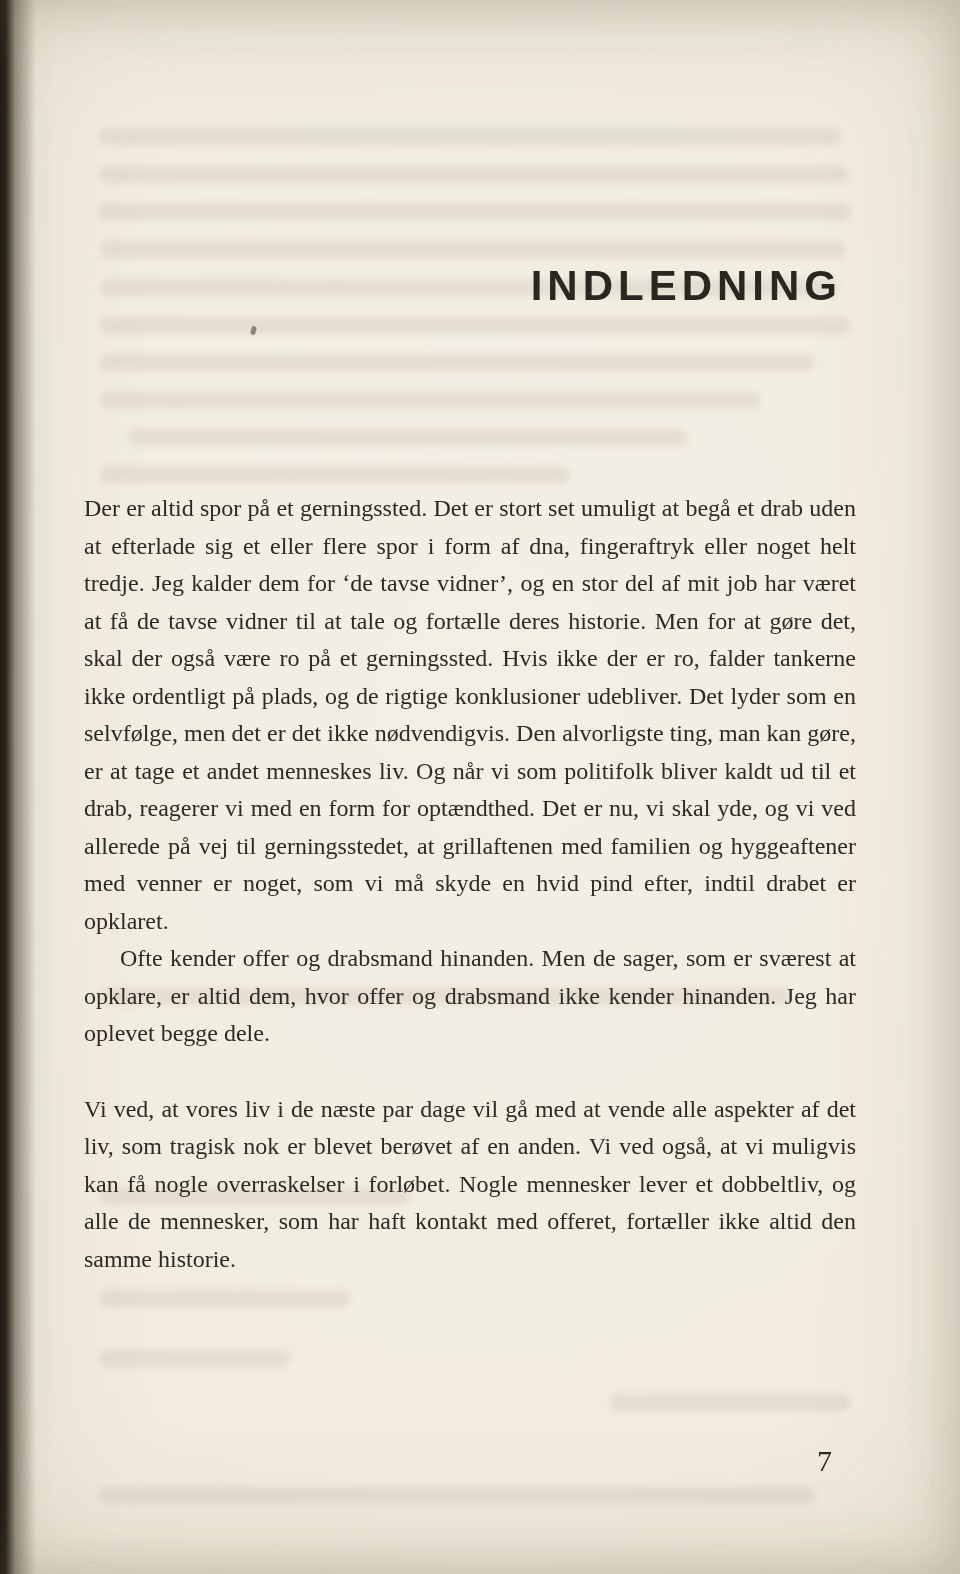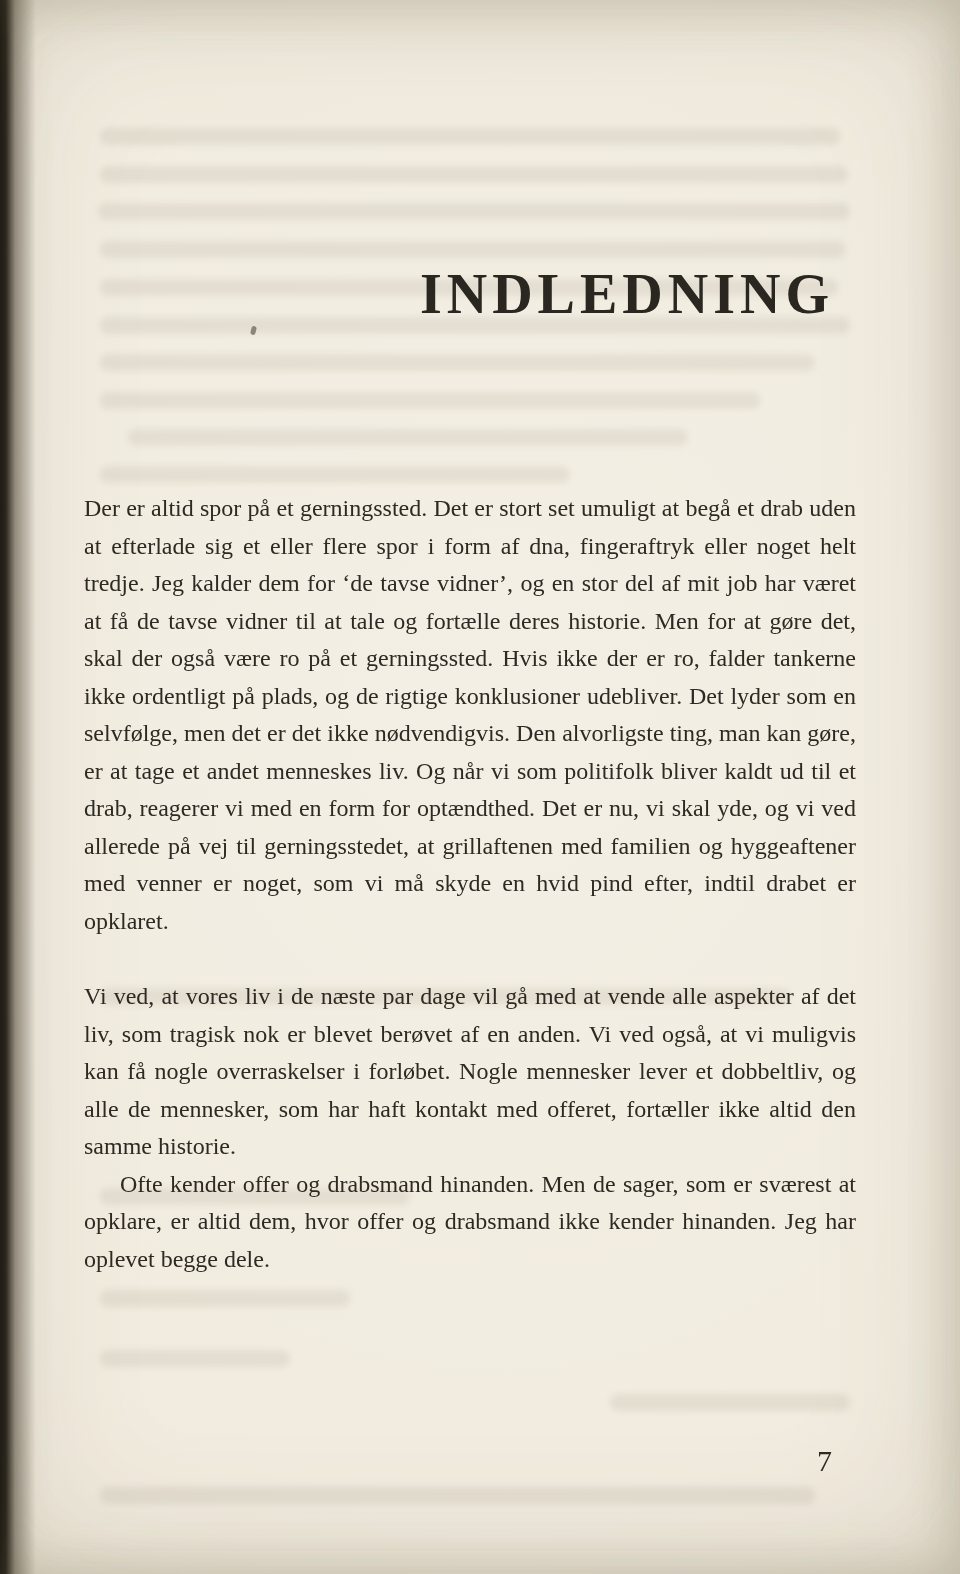--- a/index.html
+++ b/index.html
@@ -57,25 +57,25 @@
     width: 5px;
     height: 9px;
     border-radius: 3px;
     background: rgba(62,56,46,0.55);
     transform: rotate(14deg);
     z-index: 2;
   }
   .chapter-heading {
     position: absolute;
     top: 262px;
-    right: 126px;
+    right: 118px;
     margin: 0;
-    font-family: Liberation Serif, serif;
+    font-family: Liberation Sans, sans-serif;
     font-weight: 700;
-    font-size: 56px;
+    font-size: 42px;
     letter-spacing: 5px;
     color: #2a2620;
     z-index: 3;
   }
   .body-text {
     position: absolute;
     top: 490px;
     left: 84px;
     width: 772px;
     font-size: 24px;
@@ -123,20 +123,20 @@
       <div class="ghost-line" style="top: 1394px; left: 610px; width: 240px;"></div>
       <div class="ghost-line" style="top: 1487px; left: 100px; width: 715px;"></div>
     </div>
   <div class="spine-shadow"></div>
   <div class="speck"></div>
 
   <h1 class="chapter-heading">INDLEDNING</h1>
 
   <div class="body-text">
     <p class="para">Der er altid spor på et gerningssted. Det er stort set umuligt at begå et drab uden at efterlade sig et eller flere spor i form af dna, fingeraftryk eller noget helt tredje. Jeg kalder dem for ‘de tavse vidner’, og en stor del af mit job har været at få de tavse vidner til at tale og fortælle deres historie. Men for at gøre det, skal der også være ro på et gerningssted. Hvis ikke der er ro, falder tankerne ikke ordentligt på plads, og de rigtige konklusioner udebliver. Det lyder som en selvfølge, men det er det ikke nødvendigvis. Den alvorligste ting, man kan gøre, er at tage et andet menneskes liv. Og når vi som politifolk bliver kaldt ud til et drab, reagerer vi med en form for optændthed. Det er nu, vi skal yde, og vi ved allerede på vej til gerningsstedet, at grillaftenen med familien og hyggeaftener med venner er noget, som vi må skyde en hvid pind efter, indtil drabet er opklaret.</p>
+    <p class="para para-indent">Ofte kender offer og drabsmand hinanden. Men de sager, som er sværest at opklare, er altid dem, hvor offer og drabsmand ikke kender hinanden. Jeg har oplevet begge dele.</p>
     <p class="para para-spaced">Vi ved, at vores liv i de næste par dage vil gå med at vende alle aspekter af det liv, som tragisk nok er blevet berøvet af en anden. Vi ved også, at vi muligvis kan få nogle overraskelser i forløbet. Nogle mennesker lever et dobbeltliv, og alle de mennesker, som har haft kontakt med offeret, fortæller ikke altid den samme historie.</p>
-    <p class="para para-indent">Ofte kender offer og drabsmand hinanden. Men de sager, som er sværest at opklare, er altid dem, hvor offer og drabsmand ikke kender hinanden. Jeg har oplevet begge dele.</p>
   </div>
 
   <div class="page-number">7</div>
 
   <div class="vignette"></div>
 </div>
 
 </body></html>

